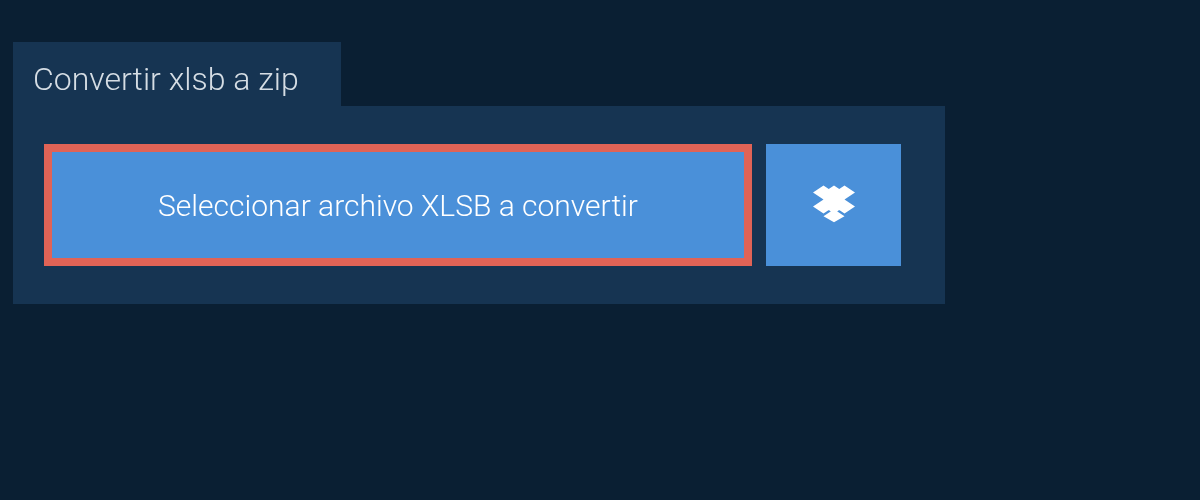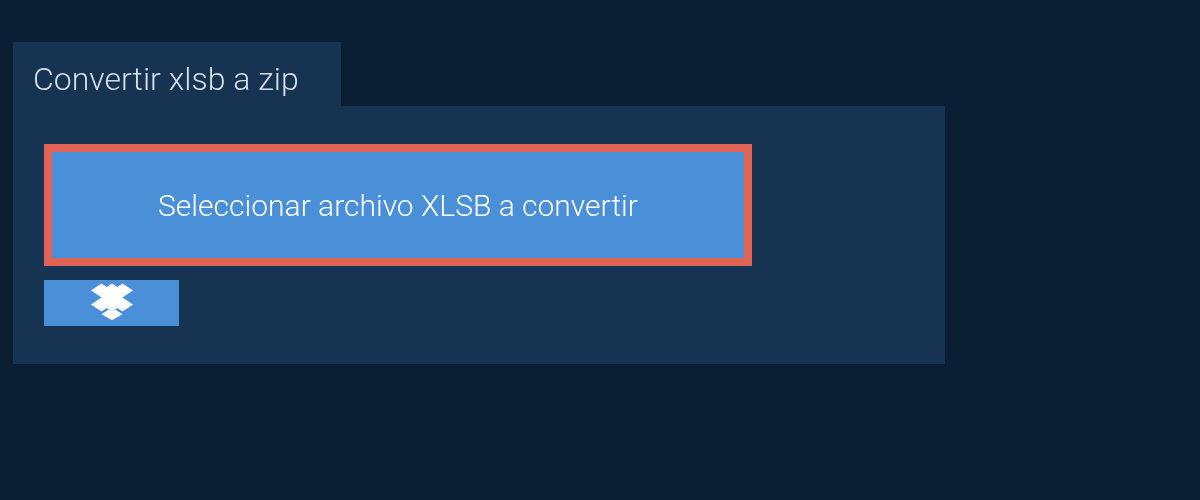--- a/index.html
+++ b/index.html
@@ -35,21 +35,20 @@
       top: 106px;
       left: 0;
       width: 932px;
       background: #163452;
       padding: 38px 31px 38px 31px;
     }
     .button-row {
       display: flex;
       gap: 14px;
       align-items: stretch;
-      flex-direction: column;
     }
     .select-file-button {
       background: #4a90d9;
       border: 8px solid #e06356;
       color: #ffffff;
       font-size: 30px;
       font-weight: 300;
       padding: 30px 44px;
       cursor: pointer;
       display: flex;

